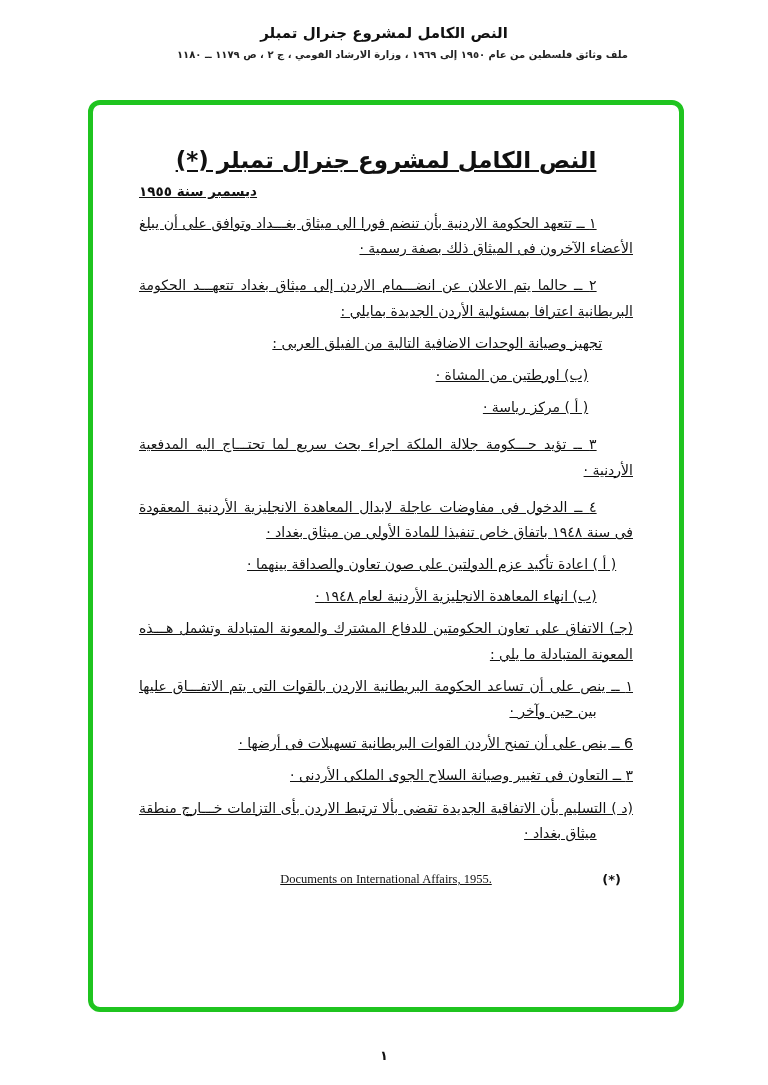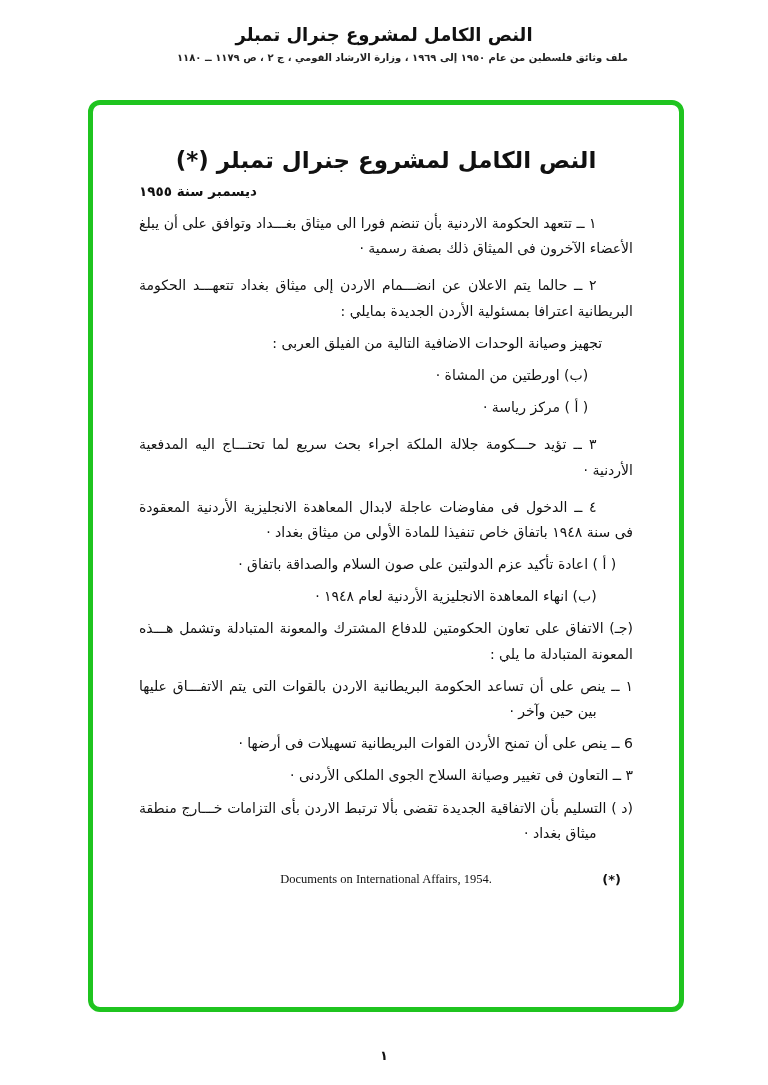--- a/index.html
+++ b/index.html
@@ -15,21 +15,21 @@
     color: #111;
   }
 
   
   .top-header {
     direction: rtl;
     text-align: center;
     padding-top: 24px;
   }
   .header-title {
-    font-size: 18px;
+    font-size: 15px;
     font-weight: bold;
   }
   .header-subtitle {
     font-size: 10px;
     font-weight: bold;
     margin-top: 7px;
     color: #222;
     padding-left: 37px;
   }
 
@@ -40,20 +40,21 @@
     top: 100px;
     width: 596px;
     height: 912px;
     box-sizing: border-box;
     border: 5px solid #1fc41f;
     border-radius: 12px;
     padding: 34px 46px 0 46px;
     direction: rtl;
     overflow: hidden;
     background: #fff;
+    text-decoration: underline;
   }
 
   .doc-title {
     text-align: center;
     font-size: 23px;
     font-weight: bold;
     margin: 8px 0 10px 0;
   }
   .doc-date {
     text-align: left;
@@ -131,31 +132,31 @@
     <div class="doc-date">ديسمبر سنة ١٩٥٥</div>
 
     <div class="doc-body">
       <p class="num">١ ــ تتعهد الحكومة الاردنية بأن تنضم فورا الى ميثاق بغـــداد وتوافق على أن يبلغ الأعضاء الآخرون فى الميثاق ذلك بصفة رسمية ·</p>
       <p class="num">٢ ــ حالما يتم الاعلان عن انضـــمام الاردن إلى ميثاق بغداد تتعهـــد الحكومة البريطانية اعترافا بمسئولية الأردن الجديدة بمايلي :</p>
       <p class="lead2">تجهيز وصيانة الوحدات الاضافية التالية من الفيلق العربى :</p>
       <p class="lead3">(ب) اورطتين من المشاة ·</p>
       <p class="lead3">( أ ) مركز رياسة ·</p>
       <p class="num">٣ ــ تؤيد حـــكومة جلالة الملكة اجراء بحث سريع لما تحتـــاج اليه المدفعية الأردنية ·</p>
       <p class="num">٤ ــ الدخول فى مفاوضات عاجلة لابدال المعاهدة الانجليزية الأردنية المعقودة فى سنة ١٩٤٨ باتفاق خاص تنفيذا للمادة الأولى من ميثاق بغداد ·</p>
-      <p class="lead1">( أ ) اعادة تأكيد عزم الدولتين على صون السلام والصداقة باتفاق ·</p>
+      <p class="lead1">( أ ) اعادة تأكيد عزم الدولتين على صون تعاون والصداقة بينهما ·</p>
       <p class="lead25">(ب) انهاء المعاهدة الانجليزية الأردنية لعام ١٩٤٨ ·</p>
       <p>(جـ) الاتفاق على تعاون الحكومتين للدفاع المشترك والمعونة المتبادلة وتشمل هـــذه المعونة المتبادلة ما يلي :</p>
       <p class="hang">١ ــ ينص على أن تساعد الحكومة البريطانية الاردن بالقوات التى يتم الاتفـــاق عليها بين حين وآخر ·</p>
       <p class="hang">6 ــ ينص على أن تمنح الأردن القوات البريطانية تسهيلات فى أرضها ·</p>
       <p class="hang">٣ ــ التعاون فى تغيير وصيانة السلاح الجوى الملكى الأردنى ·</p>
       <p class="hang">(د ) التسليم بأن الاتفاقية الجديدة تقضى بألا ترتبط الاردن بأى التزامات خـــارج منطقة ميثاق بغداد ·</p>
     </div>
 
     <div class="footnote-row">
       <span class="footnote-marker">(*)</span>
-      <span class="footnote-text">Documents on International Affairs, 1954.</span>
+      <span class="footnote-text">Documents on International Affairs, 1955.</span>
     </div>
 
   </div>
 
   <div class="page-number">١</div>
 
 </div>
 
 </body></html>

